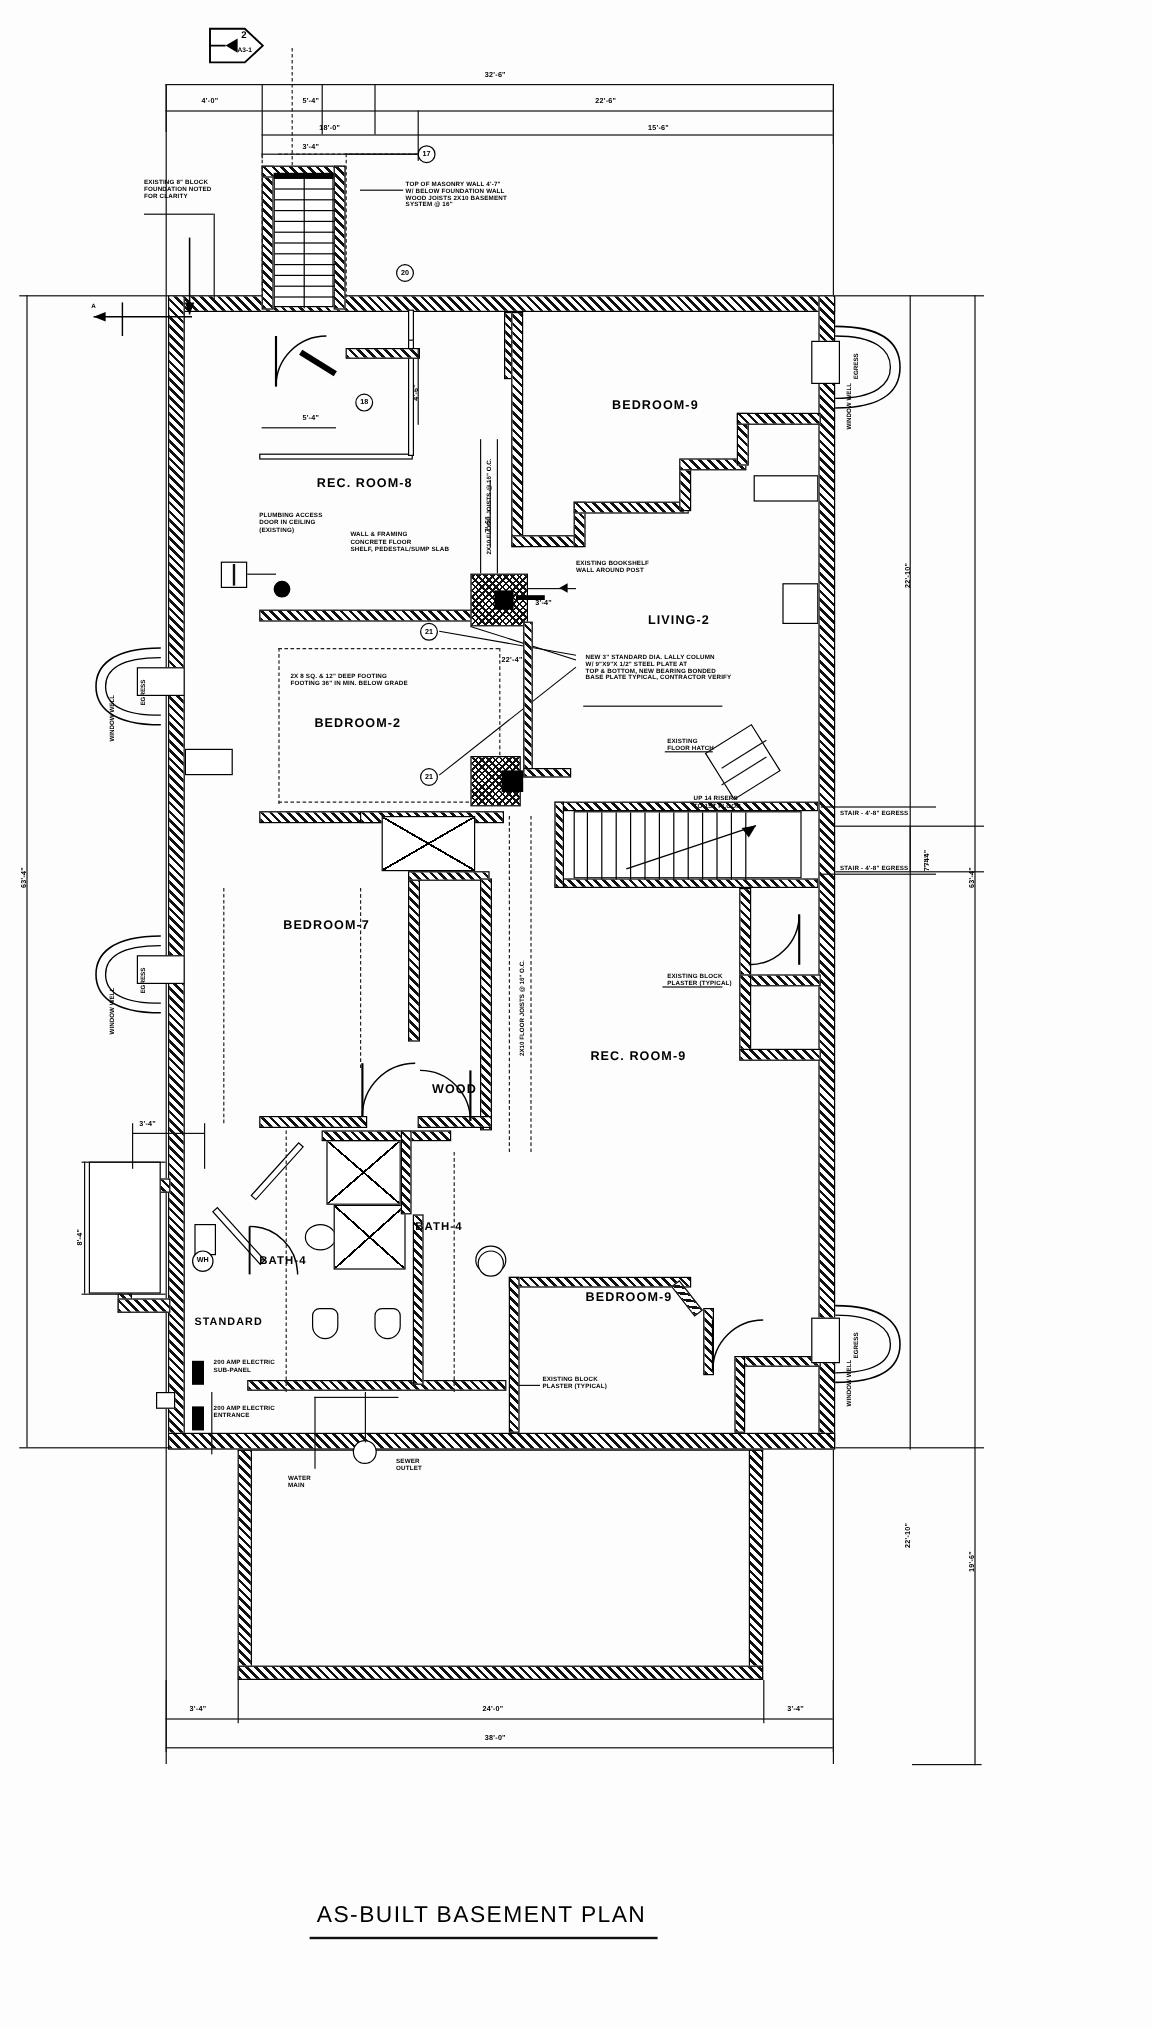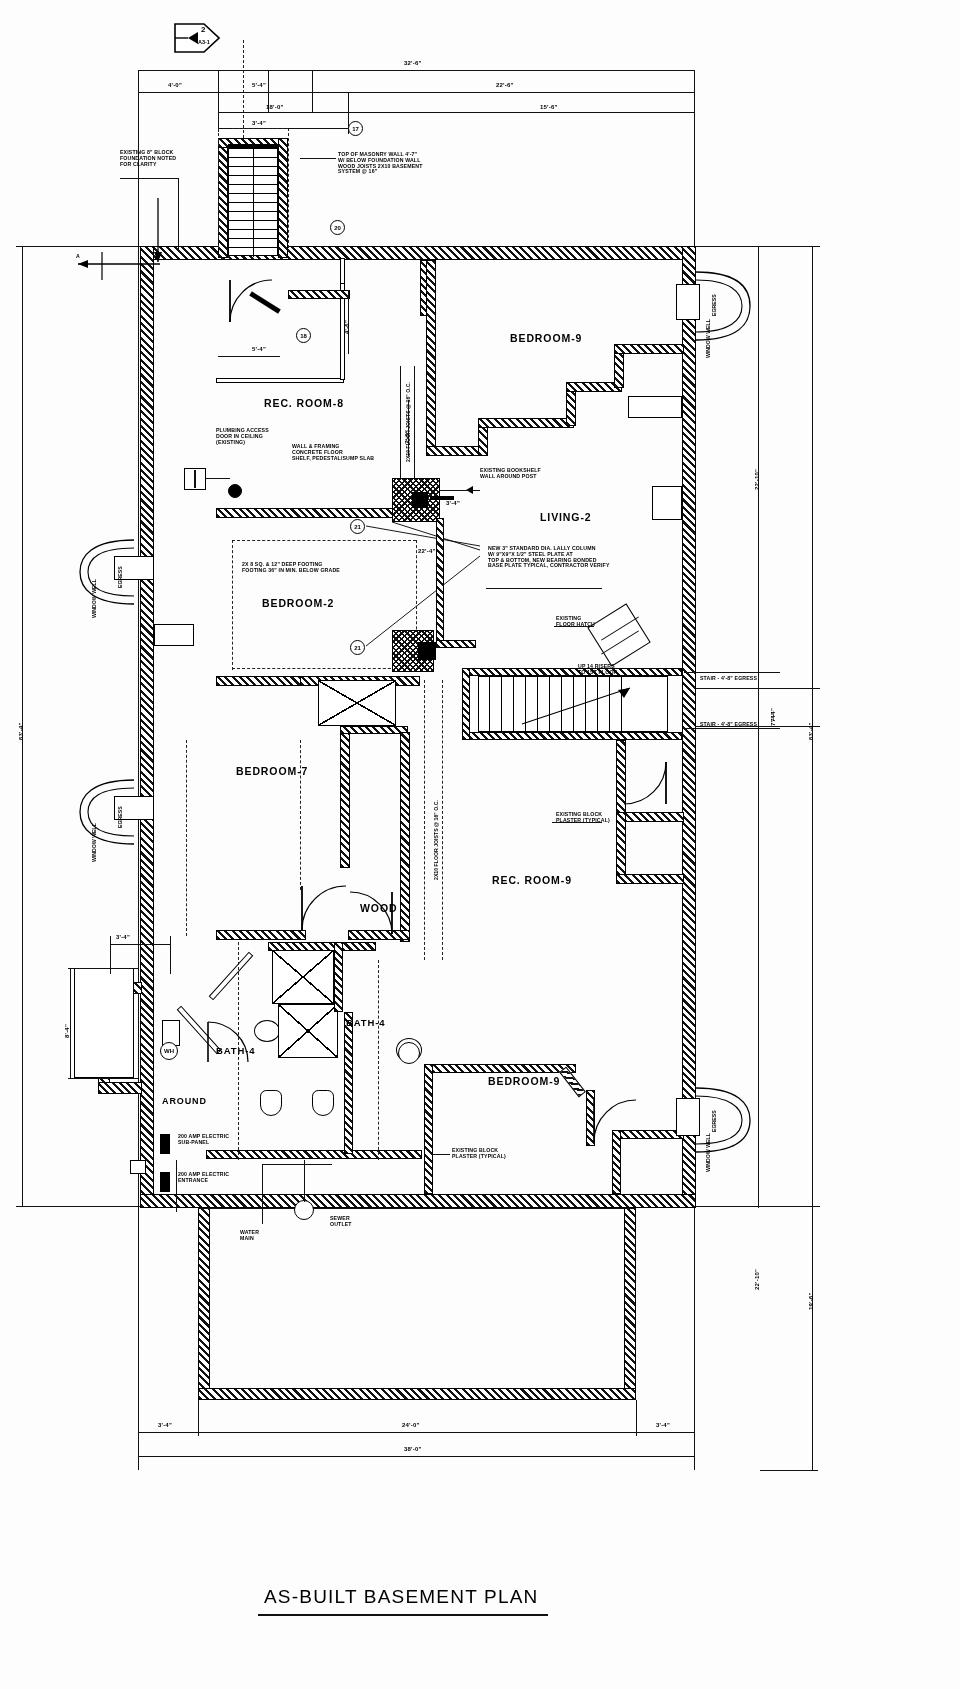--- a/index.html
+++ b/index.html
@@ -536,21 +536,21 @@
   <div class="ln hl" style="left:110px; top:944px; width:60px;"></div>
   <div class="ln vl" style="left:110px; top:936px; height:38px;"></div>
   <div class="ln vl" style="left:170px; top:936px; height:38px;"></div>
   <div class="t dim" style="left:116px; top:934px;">3'-4"</div>
 
   <div class="swall" style="left:162px; top:1020px; width:18px; height:26px;"></div>
   <div class="bub" style="left:160px; top:1042px; width:18px; height:18px;">
     <span>WH</span>
   </div>
 
-  <div class="t room" style="left:162px; top:1096px; font-size:9px;">AROUND</div>
+  <div class="t room" style="left:162px; top:1096px; font-size:9px;">STANDARD</div>
 
   <div class="swall" style="left:228px; top:946px; width:6px; height:60px; transform:rotate(42deg);"></div>
   <div class="swall" style="left:196px; top:1000px; width:6px; height:60px; transform:rotate(-42deg);"></div>
   <div class="swing" style="left:206px; top:1020px;">
     <svg width="44" height="44">
       <path d="M2,2 A40,40 0 0 1 42,42" fill="none" stroke="#000" stroke-width="1.2"></path>
       <line x1="2" y1="2" x2="2" y2="42" stroke="#000" stroke-width="1.6"></line>
     </svg>
   </div>
   <div class="plumb" style="left:254px; top:1020px; width:26px; height:22px;"></div>

